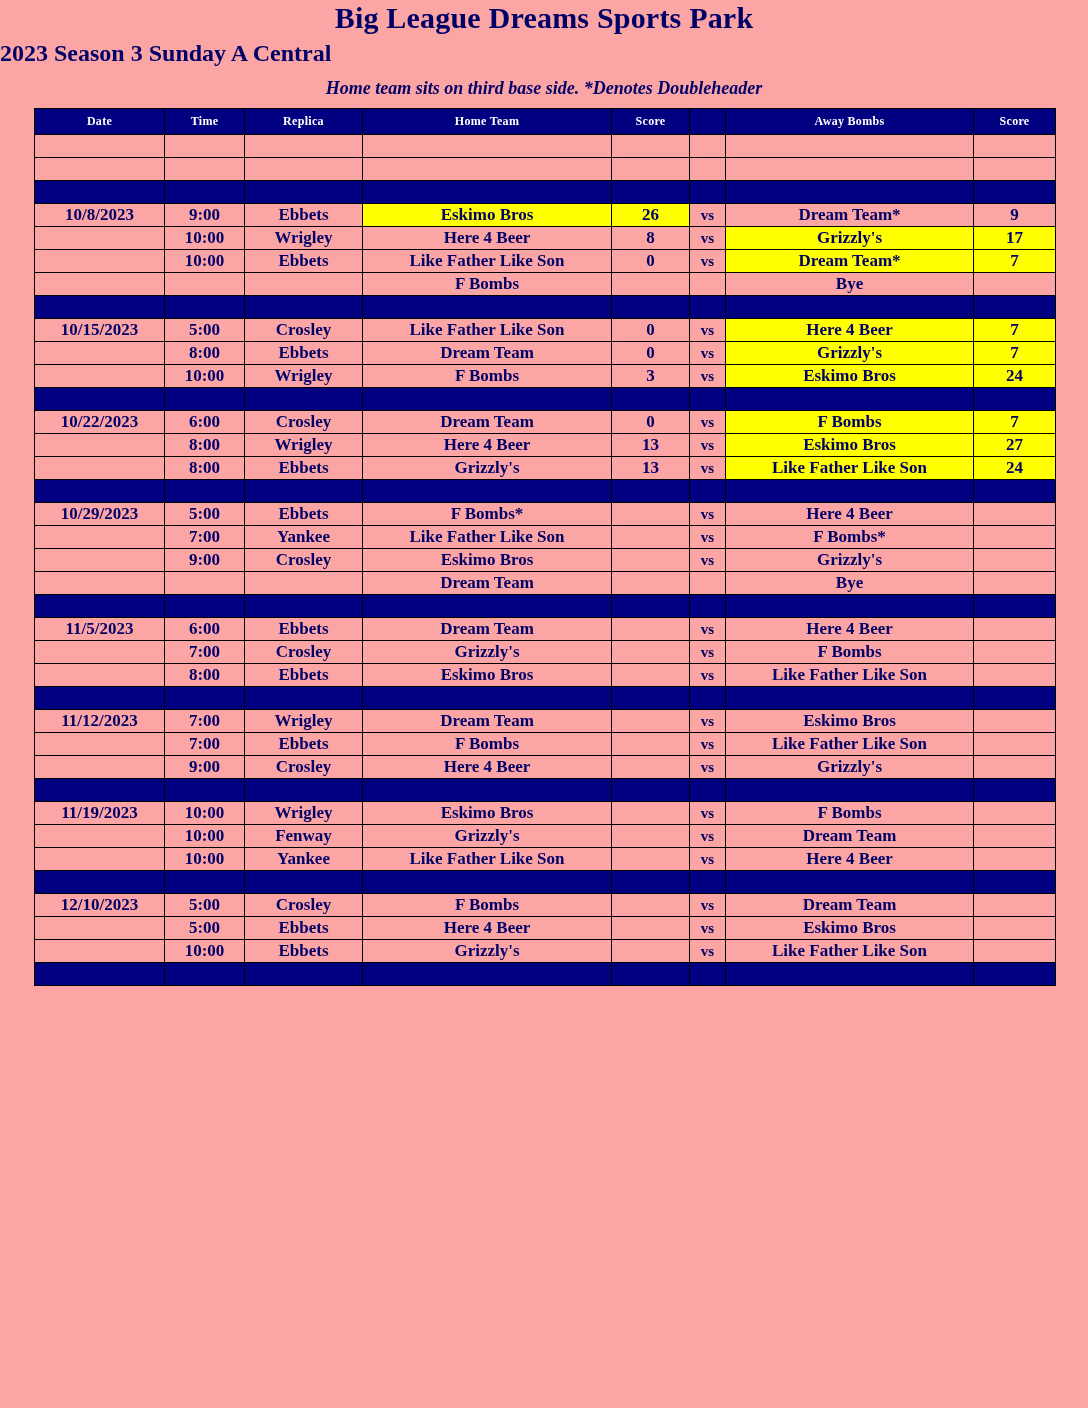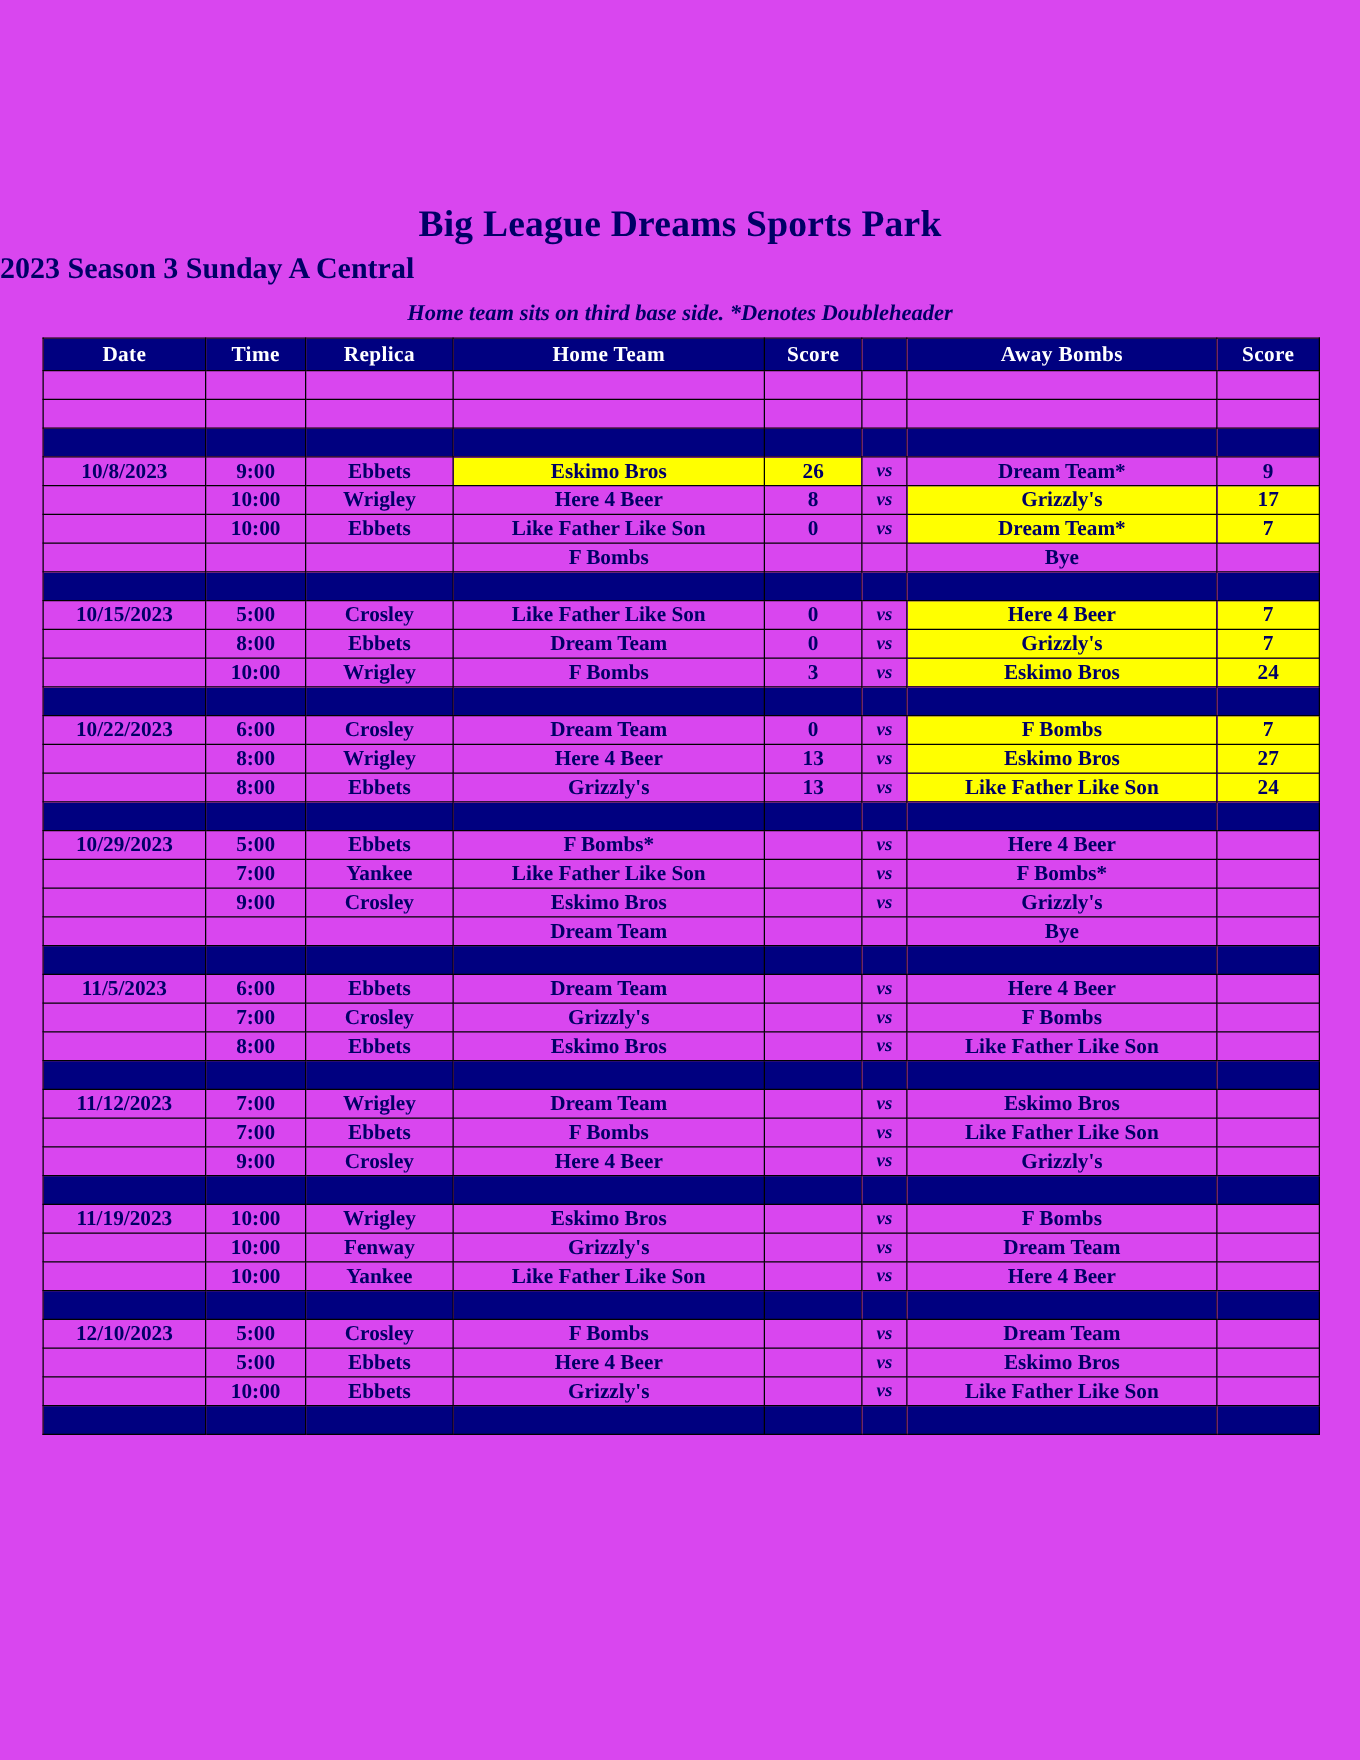--- a/index.html
+++ b/index.html
@@ -2,23 +2,22 @@
 <html style="--navy: #000080; --highlight: #ffff00; --text: #000066;"><head>
 <meta charset="utf-8">
 <style>
   * { box-sizing: border-box; }
   html, body { margin: 0; padding: 0; background: #ffffff; }
   body { width: 1088px; font-family: "Liberation Serif", serif; }
   .page {
     position: relative;
     width: 1088px;
     height: 1408px;
-    background: #d946ef;
+    background: #fca5a5;
     overflow: hidden;
-    padding-top: 162px;
   }
   .title {
     margin: 0;
     text-align: center;
     font-size: 30px;
     line-height: 36px;
     font-weight: 700;
     color: var(--text, #000066);
     letter-spacing: 0.2px;
   }
@@ -54,26 +53,26 @@
     text-align: center;
     vertical-align: middle;
     color: var(--text, #000066);
     overflow: hidden;
     white-space: nowrap;
   }
   .sched thead th {
     background: var(--navy, #000080);
     color: #ffffff;
     height: 26px;
-    font-size: 17px;
+    font-size: 12px;
     letter-spacing: 0.3px;
   }
   tr.sep td { background: var(--navy, #000080); }
   td.hl { background: var(--highlight, #ffff00); }
-  td.vs { font-style: italic; font-size: 15px; }
+  td.vs { font-size: 15px; }
   .footer {
     margin: 5px 0 0 36px;
     font-size: 18px;
     font-weight: 700;
     color: var(--text, #000066);
   }
 </style>
 </head>
 <body>
 

